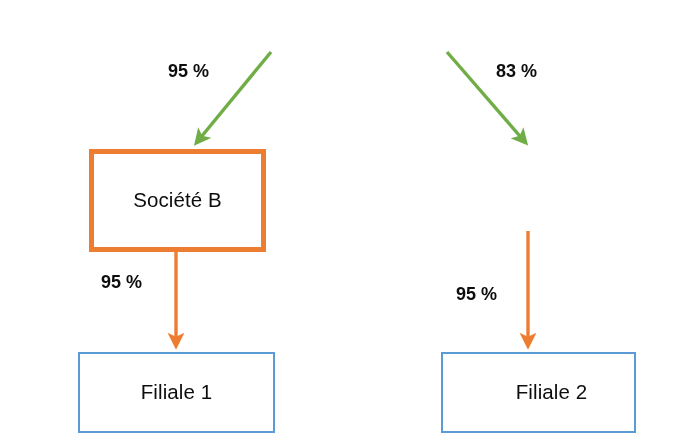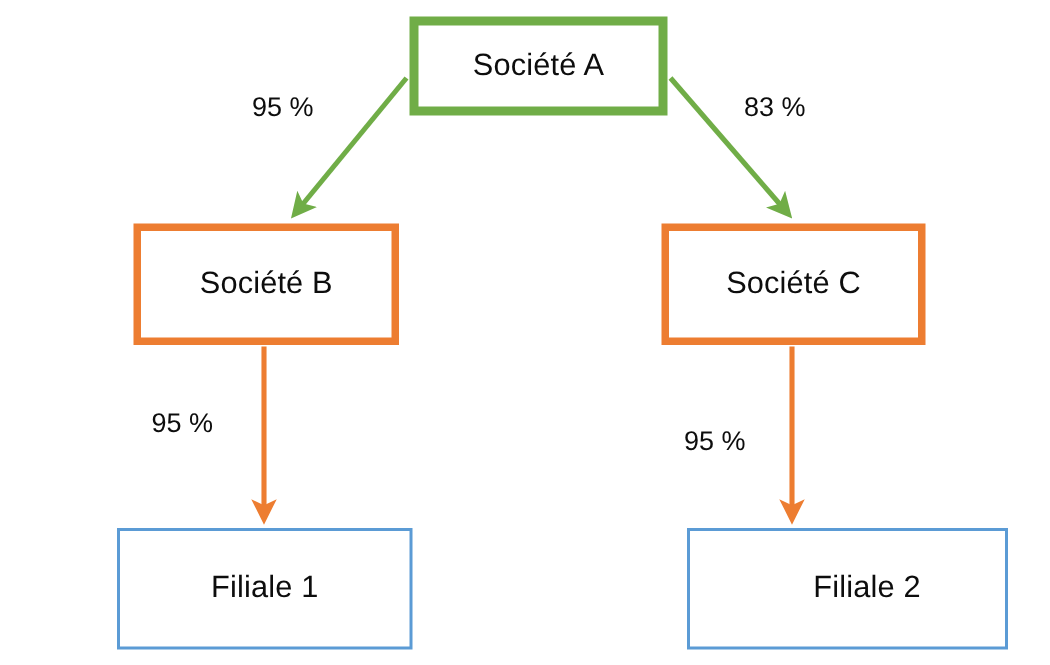--- a/index.html
+++ b/index.html
@@ -48,26 +48,27 @@
   .node-blue {
     border: 2px solid #5B9BD5;
     justify-content: center;
   }
   .edge-label {
     position: absolute;
     font-size: 18px;
     color: #0d0d0d;
     line-height: 1;
     white-space: nowrap;
+    font-weight: bold;
   }
   #node-societe-a { left: 273px; top: 11px; width: 172px; height: 66px; }
-  #node-societe-b { left: 89px;  top: 149px; width: 177px; height: 81px; }
+  #node-societe-b { left: 89px;  top: 149px; width: 177px; height: 103px; }
   #node-societe-c { left: 441px; top: 149px; width: 176px; height: 81px; }
   #node-filiale-1 { left: 78px;  top: 352px; width: 197px; height: 81px; }
-  #node-filiale-2 { left: 458px; top: 352px; width: 214px; height: 81px; padding-left: 26px; }
+  #node-filiale-2 { left: 441px; top: 352px; width: 195px; height: 81px; padding-left: 26px; }
   #edge-label-a-b { left: 168px; top: 62px; }
   #edge-label-a-c { left: 496px; top: 62px; }
   #edge-label-b-f1 { left: 101px; top: 273px; }
   #edge-label-c-f2 { left: 456px; top: 285px; }
 </style>
 </head>
 <body>
 
 <div id="diagram-canvas">
 
@@ -83,31 +84,25 @@
 
     <line x1="271" y1="52" x2="197" y2="142" stroke="#70AD47" stroke-width="3.4" marker-end="url(#arrowhead-green)"></line>
 
     <line x1="447" y1="52" x2="525" y2="142" stroke="#70AD47" stroke-width="3.4" marker-end="url(#arrowhead-green)"></line>
 
     <line x1="176" y1="231" x2="176" y2="345" stroke="#ED7D31" stroke-width="3.4" marker-end="url(#arrowhead-orange)"></line>
 
     <line x1="528" y1="231" x2="528" y2="345" stroke="#ED7D31" stroke-width="3.4" marker-end="url(#arrowhead-orange)"></line>
   </svg>
 
-  <div class="node-box node-green" id="node-societe-a">
-    <span class="node-label">Société A</span>
-  </div>
 
   <div class="node-box node-orange" id="node-societe-b">
     <span class="node-label">Société B</span>
   </div>
 
-  <div class="node-box node-orange" id="node-societe-c">
-    <span class="node-label">Société C</span>
-  </div>
 
   <div class="node-box node-blue" id="node-filiale-1">
     <span class="node-label">Filiale 1</span>
   </div>
 
   <div class="node-box node-blue" id="node-filiale-2">
     <span class="node-label">Filiale 2</span>
   </div>
 
   <span class="edge-label" id="edge-label-a-b">95 %</span>

